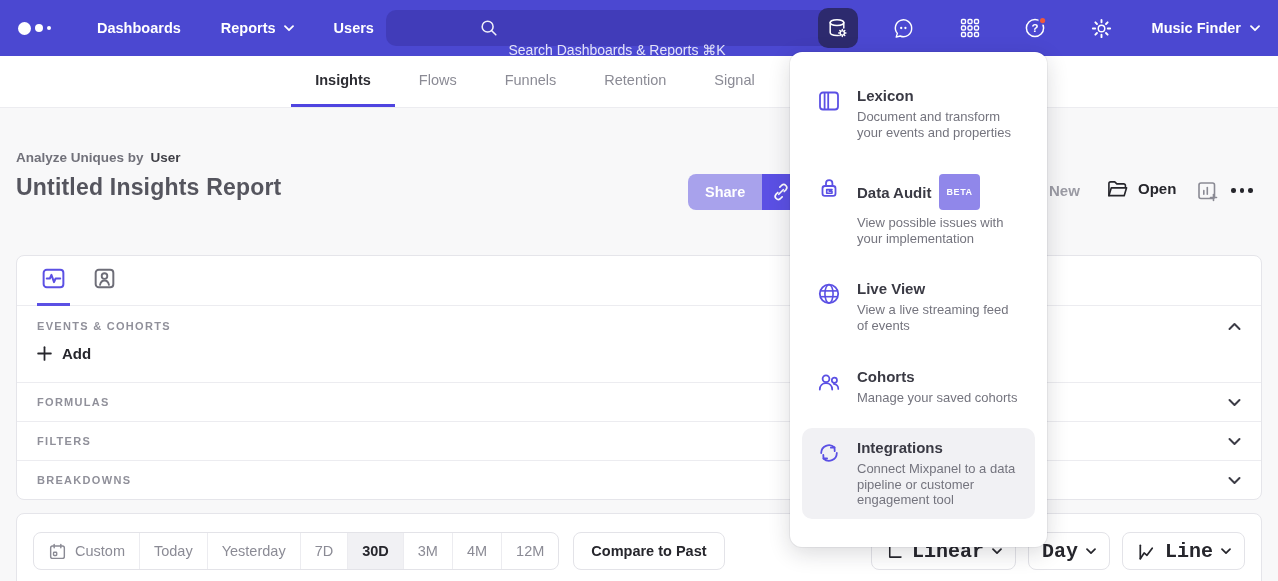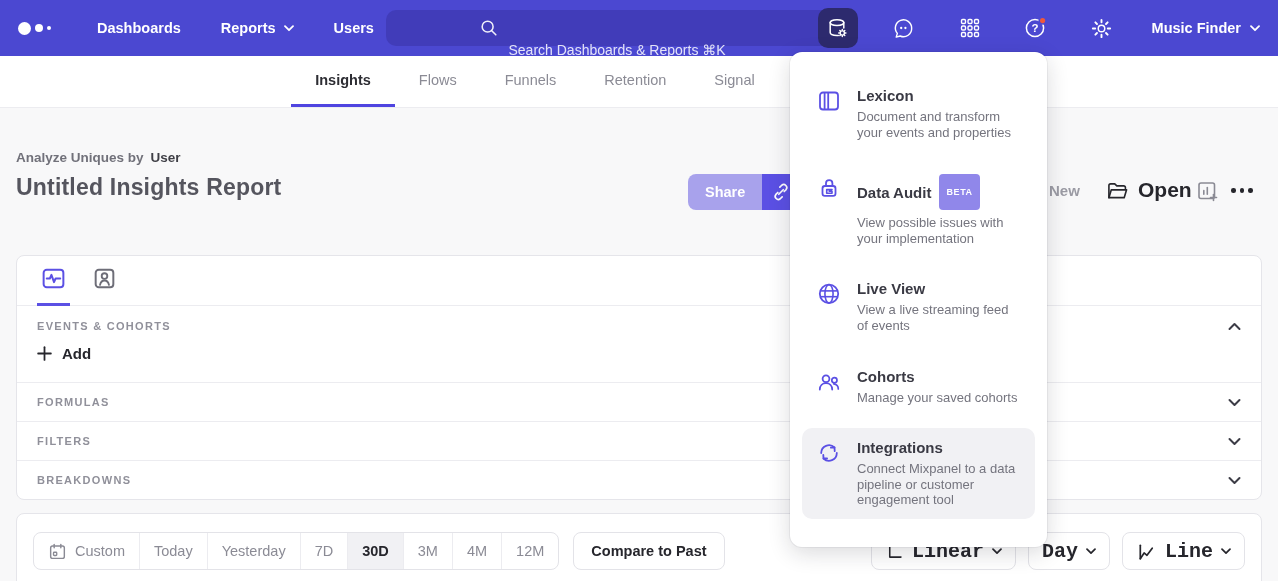--- a/index.html
+++ b/index.html
@@ -29,21 +29,21 @@
 
   
   .page-head { position:relative; height:147px; }
   .breadcrumb { position:absolute; left:16px; top:42px; font-size:13.5px; color:#71717a; font-weight:600; }
   .breadcrumb .entity { color:#3f3f46; font-weight:700; margin-left:7px; }
   .page-title { position:absolute; left:16px; top:66px; font-size:23px; font-weight:700; color:#55555e; letter-spacing:.2px; }
   .share-group { position:absolute; left:688px; top:66px; display:flex; height:36px; }
   .share-main { background:#a8a2ec; color:#fff; font-weight:600; font-size:14.5px; display:flex; align-items:center; padding:0 17px; border-radius:8px 0 0 8px; cursor:pointer; }
   .share-link { background:#5b50e4; width:38px; display:flex; align-items:center; justify-content:center; border-radius:0 8px 8px 0; cursor:pointer; }
   .new-btn { position:absolute; left:1049px; top:74px; color:#9b9ba4; font-size:15px; font-weight:600; cursor:pointer; }
-  .open-btn { position:absolute; left:1106px; top:70px; display:flex; align-items:center; gap:9px; color:#26262c; font-weight:600; font-size:21px; cursor:pointer; }
+  .open-btn { position:absolute; left:1106px; top:70px; display:flex; align-items:center; gap:9px; color:#26262c; font-weight:600; font-size:15px; cursor:pointer; }
   .board-btn { position:absolute; left:1196px; top:72px; cursor:pointer; }
   .more-btn { position:absolute; left:1231px; top:80px; display:flex; gap:4px; cursor:pointer; }
   .more-btn i { width:4.5px; height:4.5px; border-radius:50%; background:#26262c; display:block; }
 
   
   .query-card { margin:0 16px; background:#fff; border:1px solid #e5e5ea; border-radius:8px; }
   .card-tabs { padding:9px 20px 0; border-bottom:1px solid #ececf0; display:flex; gap:18px; }
   .icon-tab { padding:0 3px 7px; border-bottom:3px solid transparent; margin-bottom:-1px; cursor:pointer; }
   .icon-tab.active { border-bottom-color:#5b50e4; }
   .sec-head { display:flex; justify-content:space-between; align-items:center; padding:14px 20px 0; }

